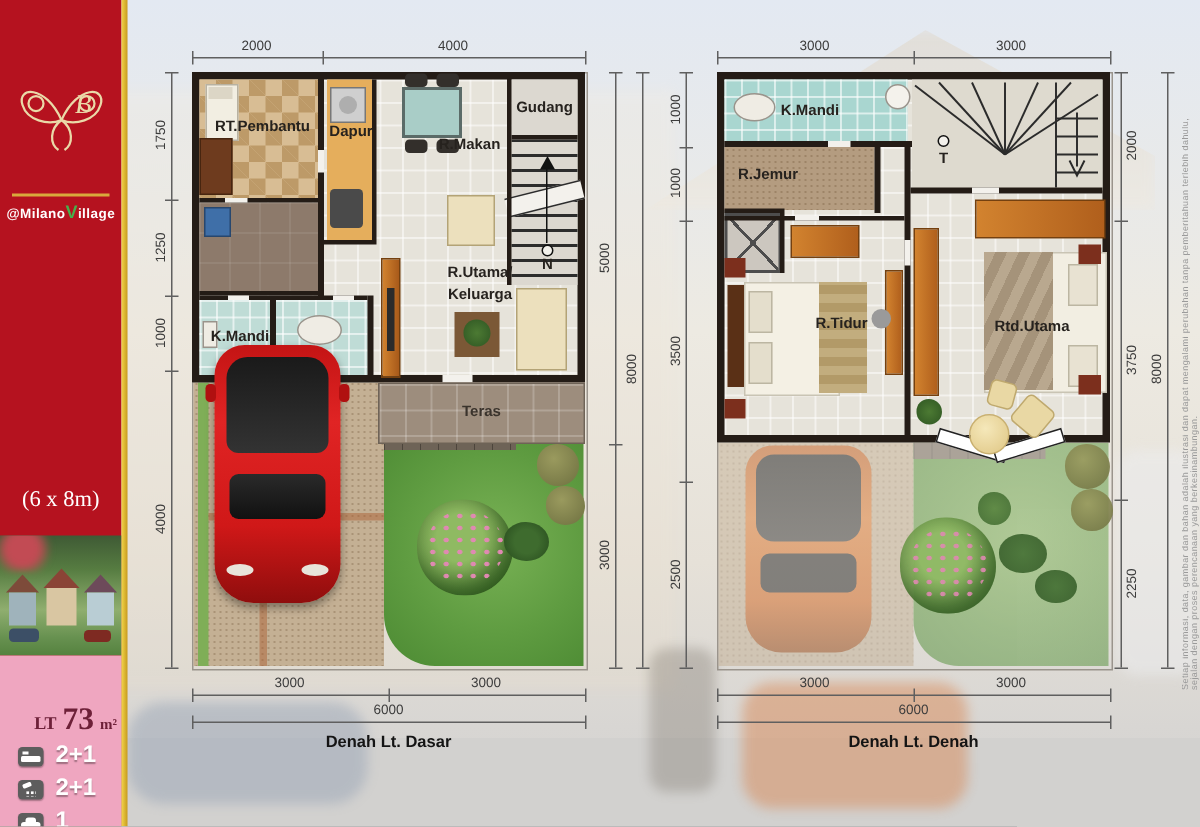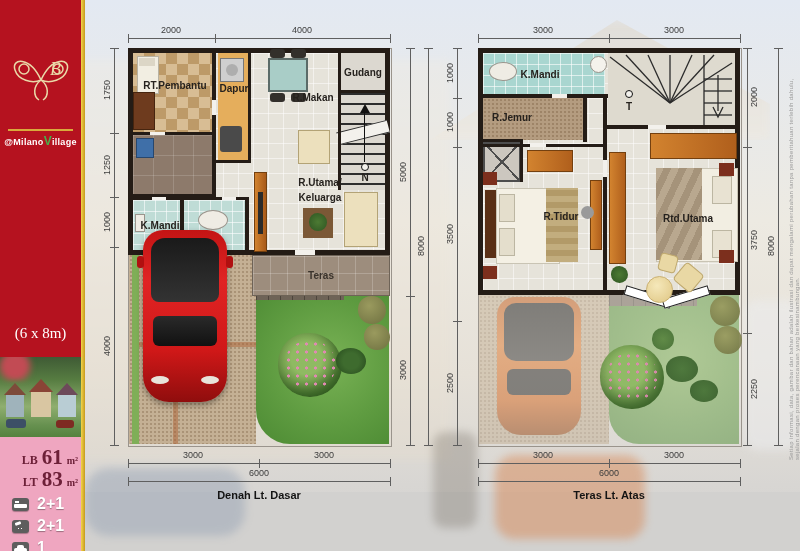--- a/index.html
+++ b/index.html
@@ -104,28 +104,23 @@
       </div>
       <div class="abs" style="left:56px;top:26px;width:22px;height:34px;">
         <div class="abs" style="left:0;top:0;width:0;height:0;border-left:11px solid transparent;border-right:11px solid transparent;border-bottom:12px solid #6d4a5a;"></div>
         <div class="abs" style="left:2px;top:12px;width:18px;height:22px;background:#b9cdd4;"></div>
       </div>
       <div class="abs" style="left:6px;top:62px;width:20px;height:9px;background:#3c4f66;border-radius:3px;"></div>
       <div class="abs" style="left:56px;top:63px;width:18px;height:8px;background:#7e2a22;border-radius:3px;"></div>
     </div>
 
     <div id="pink" class="abs">
-      <div class="abs stat" style="left:0;top:8px;width:78px;text-align:right;">
-        <span class="stat-label">LB</span>
-        <span class="stat-value">61</span>
-        <span class="stat-unit">m²</span>
-      </div>
       <div class="abs stat" style="left:0;top:30px;width:78px;text-align:right;">
         <span class="stat-label">LT</span>
-        <span class="stat-value">83</span>
+        <span class="stat-value">73</span>
         <span class="stat-unit">m²</span>
       </div>
       <div class="abs" style="left:12px;top:58px;display:flex;align-items:center;gap:8px;">
         <div class="feat-icon" style="position:relative;">
           <div class="abs" style="left:2px;top:6px;width:13px;height:4px;background:#fff;border-radius:1px;"></div>
           <div class="abs" style="left:3px;top:3px;width:4px;height:2px;background:#fff;"></div>
         </div>
         <span class="feat-val">2+1</span>
       </div>
       <div class="abs" style="left:12px;top:80px;display:flex;align-items:center;gap:8px;">
@@ -402,17 +397,17 @@
   <div class="abs dimh" style="left:478px;top:463px;width:262px;"></div>
   <div class="abs tk" style="left:478px;top:459px;"></div>
   <div class="abs tk" style="left:609px;top:459px;"></div>
   <div class="abs tk" style="left:740px;top:459px;"></div>
   <div class="abs dl" style="left:543px;top:455px;">3000</div>
   <div class="abs dl" style="left:674px;top:455px;">3000</div>
   <div class="abs dimh" style="left:478px;top:481px;width:262px;"></div>
   <div class="abs tk" style="left:478px;top:477px;"></div>
   <div class="abs tk" style="left:740px;top:477px;"></div>
   <div class="abs dl" style="left:609px;top:473px;">6000</div>
-  <div class="abs title" style="left:609px;top:495px;">Teras Lt. Atas</div>
+  <div class="abs title" style="left:609px;top:495px;">Denah Lt. Denah</div>
 
   <div class="abs disc" style="left:788px;top:60px;height:400px;overflow:hidden;">Setiap informasi, data, gambar dan bahan adalah ilustrasi dan dapat mengalami perubahan tanpa pemberitahuan terlebih dahulu, sejalan dengan proses perencanaan yang berkesinambungan.</div>
 
 </div>
 
 </body></html>

